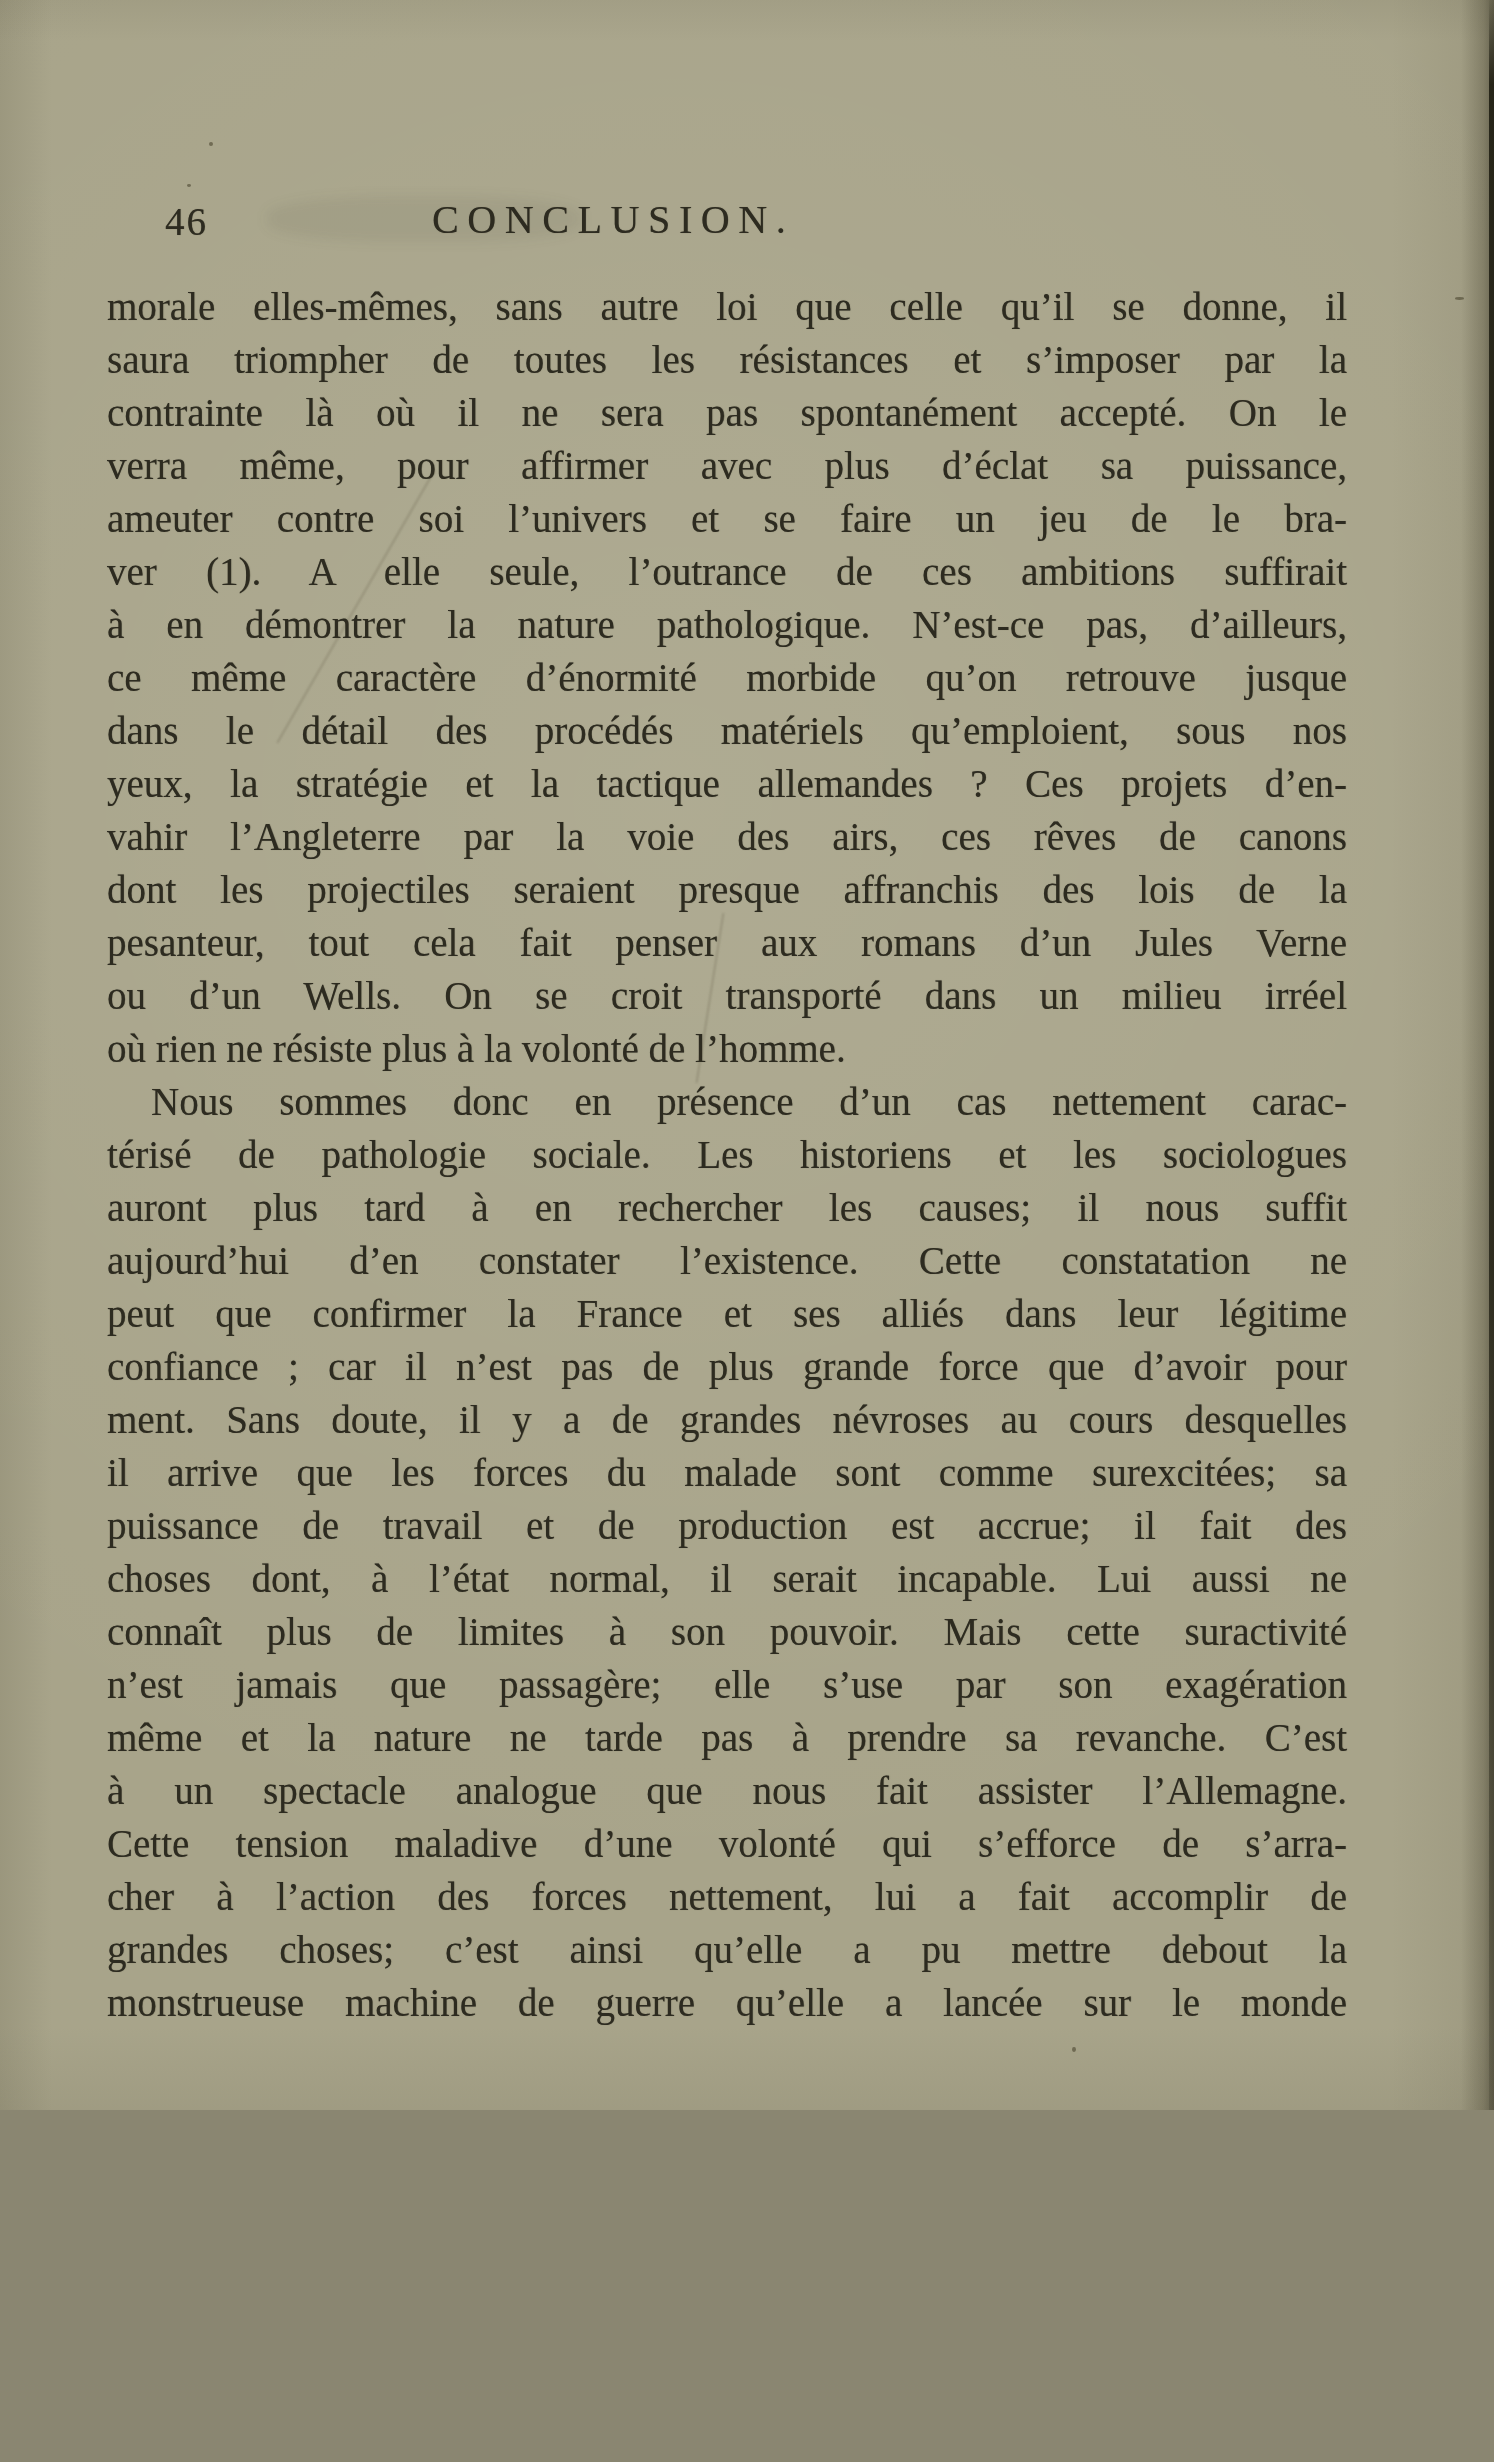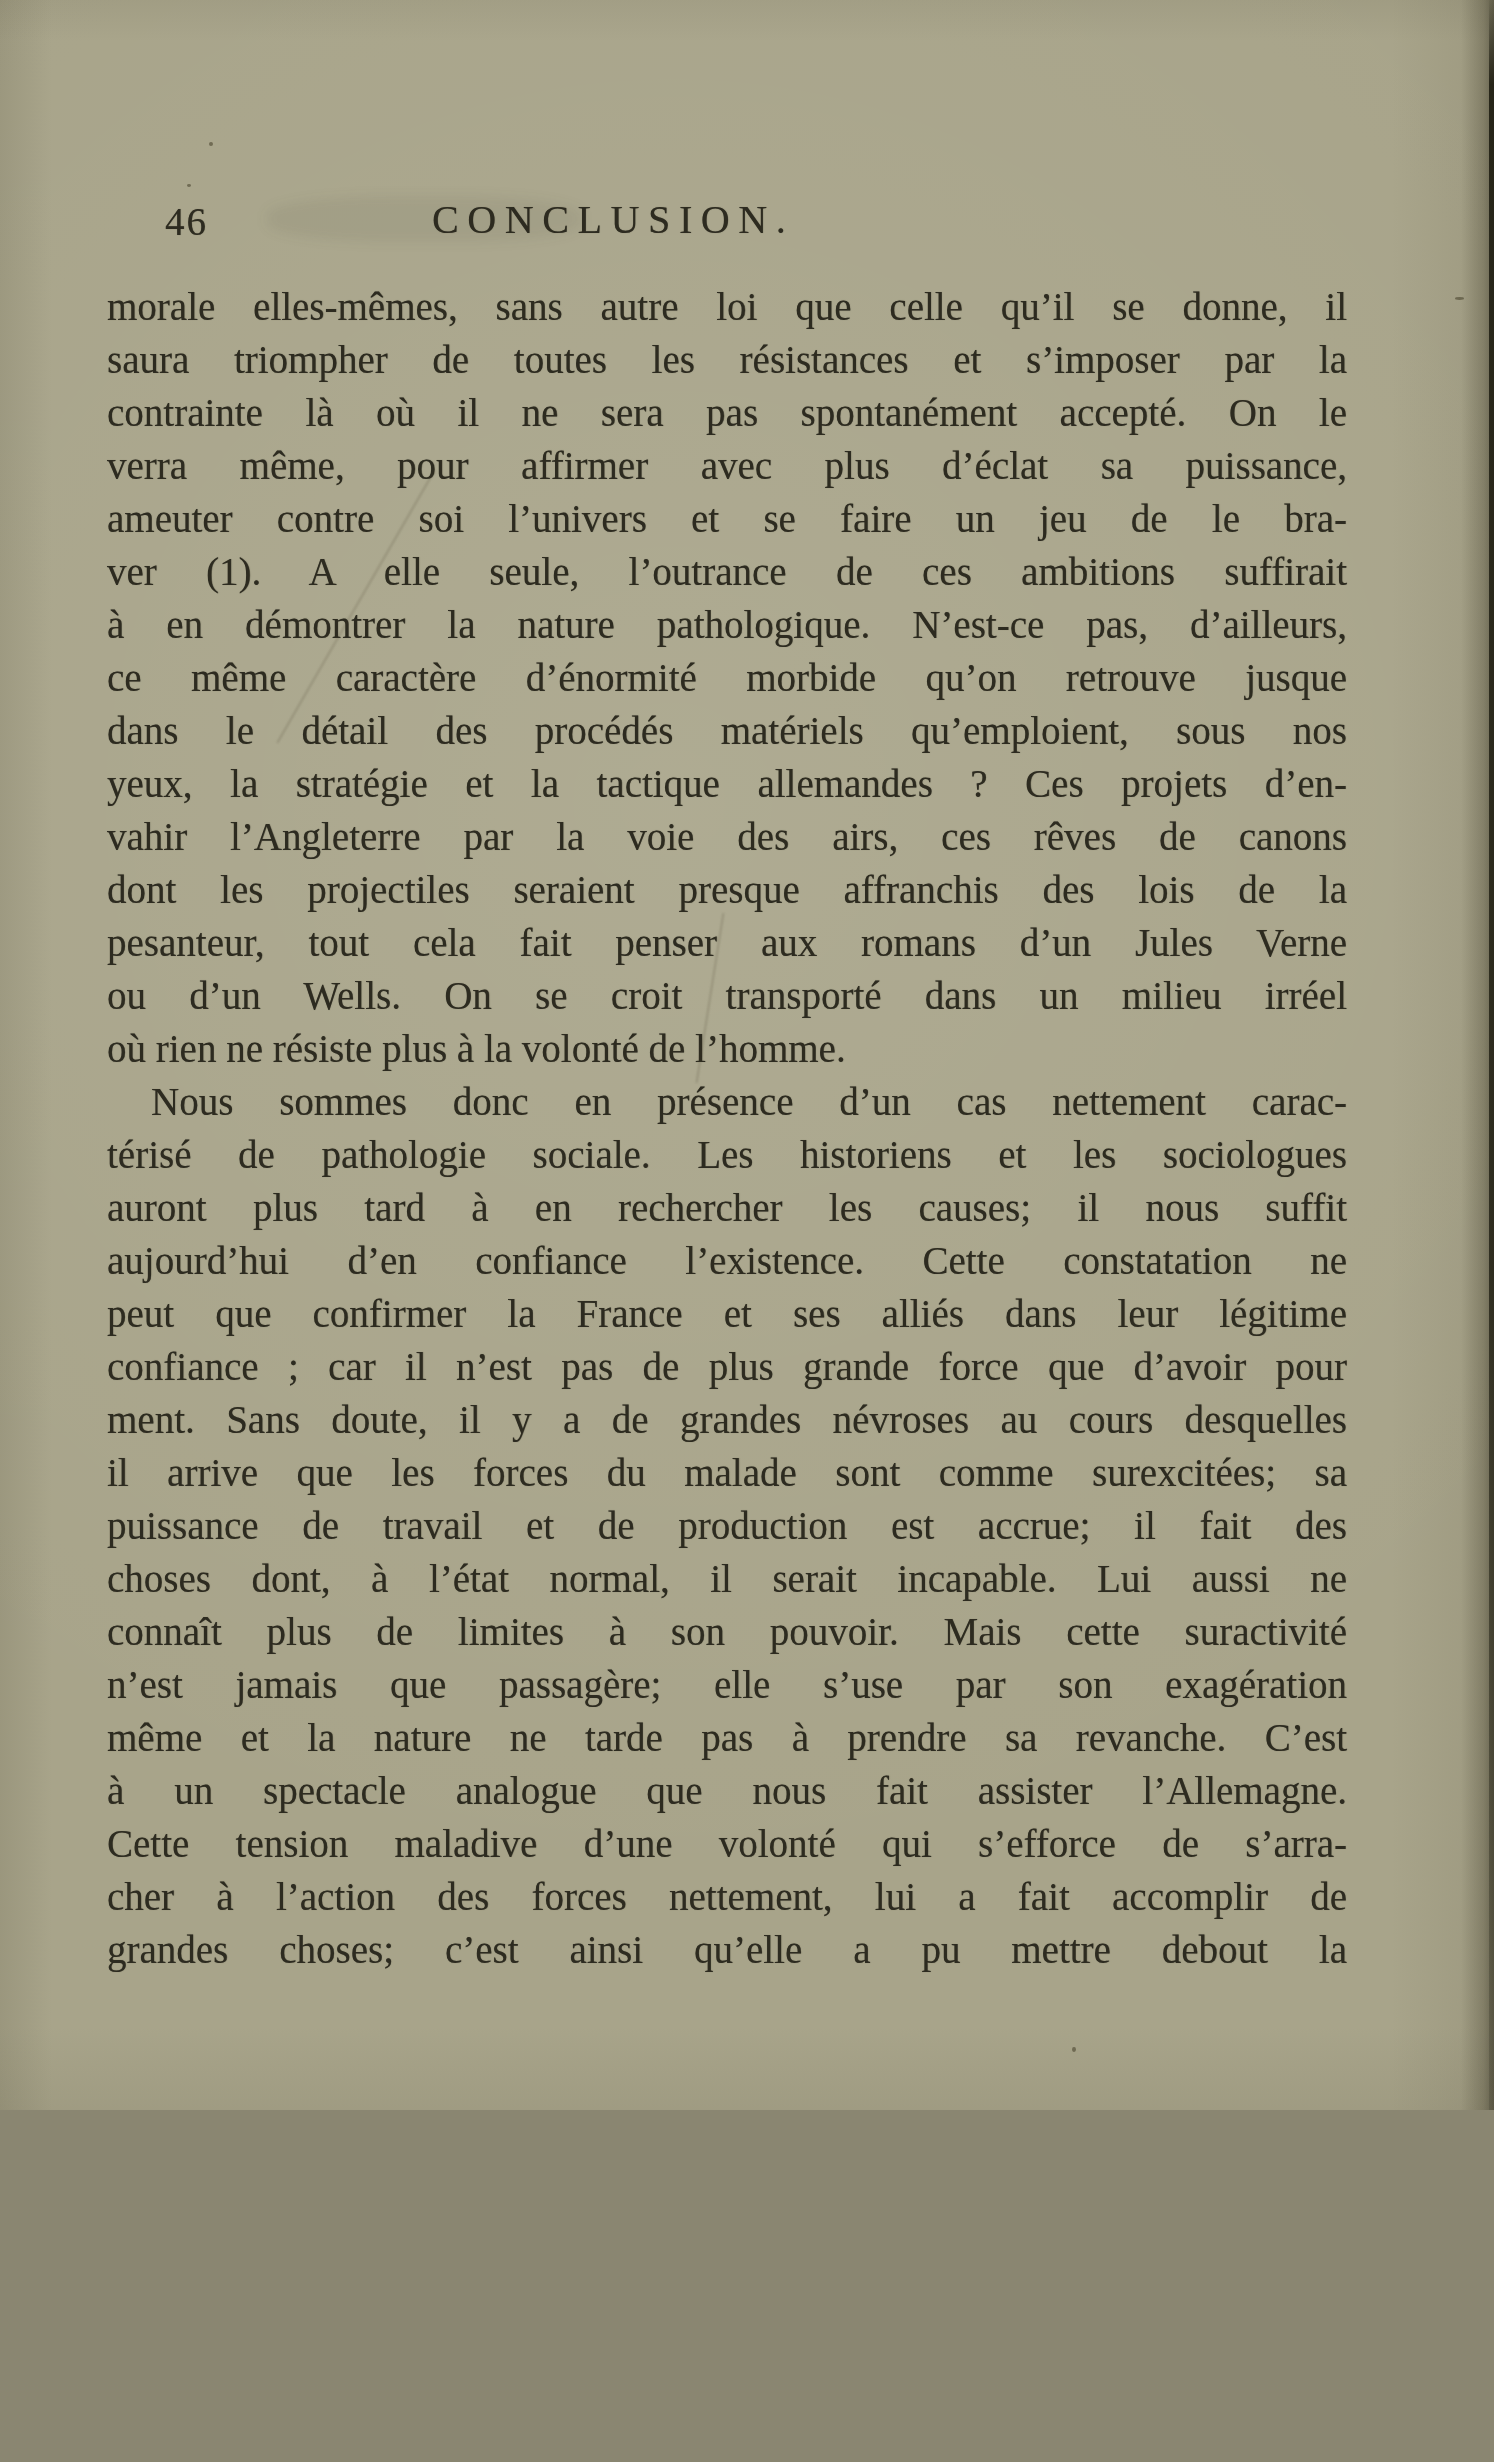--- a/index.html
+++ b/index.html
@@ -127,34 +127,35 @@
     <div class="line">dans le détail des procédés matériels qu’emploient, sous nos</div>
     <div class="line">yeux, la stratégie et la tactique allemandes ? Ces projets d’en-</div>
     <div class="line">vahir l’Angleterre par la voie des airs, ces rêves de canons</div>
     <div class="line">dont les projectiles seraient presque affranchis des lois de la</div>
     <div class="line">pesanteur, tout cela fait penser aux romans d’un Jules Verne</div>
     <div class="line">ou d’un Wells. On se croit transporté dans un milieu irréel</div>
     <div class="line end-par">où rien ne résiste plus à la volonté de l’homme.</div>
     <div class="line indent">Nous sommes donc en présence d’un cas nettement carac-</div>
     <div class="line">térisé de pathologie sociale. Les historiens et les sociologues</div>
     <div class="line">auront plus tard à en rechercher les causes; il nous suffit</div>
-    <div class="line">aujourd’hui d’en confiance l’existence. Cette constatation ne</div>
+    <div class="line">aujourd’hui d’en constater l’existence. Cette constatation ne</div>
     <div class="line">peut que confirmer la France et ses alliés dans leur légitime</div>
     <div class="line">confiance ; car il n’est pas de plus grande force que d’avoir pour</div>
     <div class="line">ment. Sans doute, il y a de grandes névroses au cours desquelles</div>
     <div class="line">il arrive que les forces du malade sont comme surexcitées; sa</div>
     <div class="line">puissance de travail et de production est accrue; il fait des</div>
     <div class="line">choses dont, à l’état normal, il serait incapable. Lui aussi ne</div>
     <div class="line">connaît plus de limites à son pouvoir. Mais cette suractivité</div>
     <div class="line">n’est jamais que passagère; elle s’use par son exagération</div>
     <div class="line">même et la nature ne tarde pas à prendre sa revanche. C’est</div>
     <div class="line">à un spectacle analogue que nous fait assister l’Allemagne.</div>
     <div class="line">Cette tension maladive d’une volonté qui s’efforce de s’arra-</div>
     <div class="line">cher à l’action des forces nettement, lui a fait accomplir de</div>
     <div class="line">grandes choses; c’est ainsi qu’elle a pu mettre debout la</div>
+    <div class="line">monstrueuse machine de guerre qu’elle a lancée sur le monde</div>
   </div>
 
   <div class="footnote"><span>(1) Écrit le jour même où fut connu le torpillage de la </span><i>Lusitania.</i></div>
 
   <div class="crease c1"></div>
   <div class="crease c2"></div>
   <div class="speck" style="left:209px; top:142px; width:3.8px; height:3.8px;"></div>
   <div class="speck" style="left:187px; top:184px; width:3.8px; height:2.9px;"></div>
   <div class="speck" style="left:1455px; top:297px; width:8.6px; height:2.9px;"></div>
   <div class="speck" style="left:1072px; top:2047px; width:3.8px; height:4.8px;"></div>

